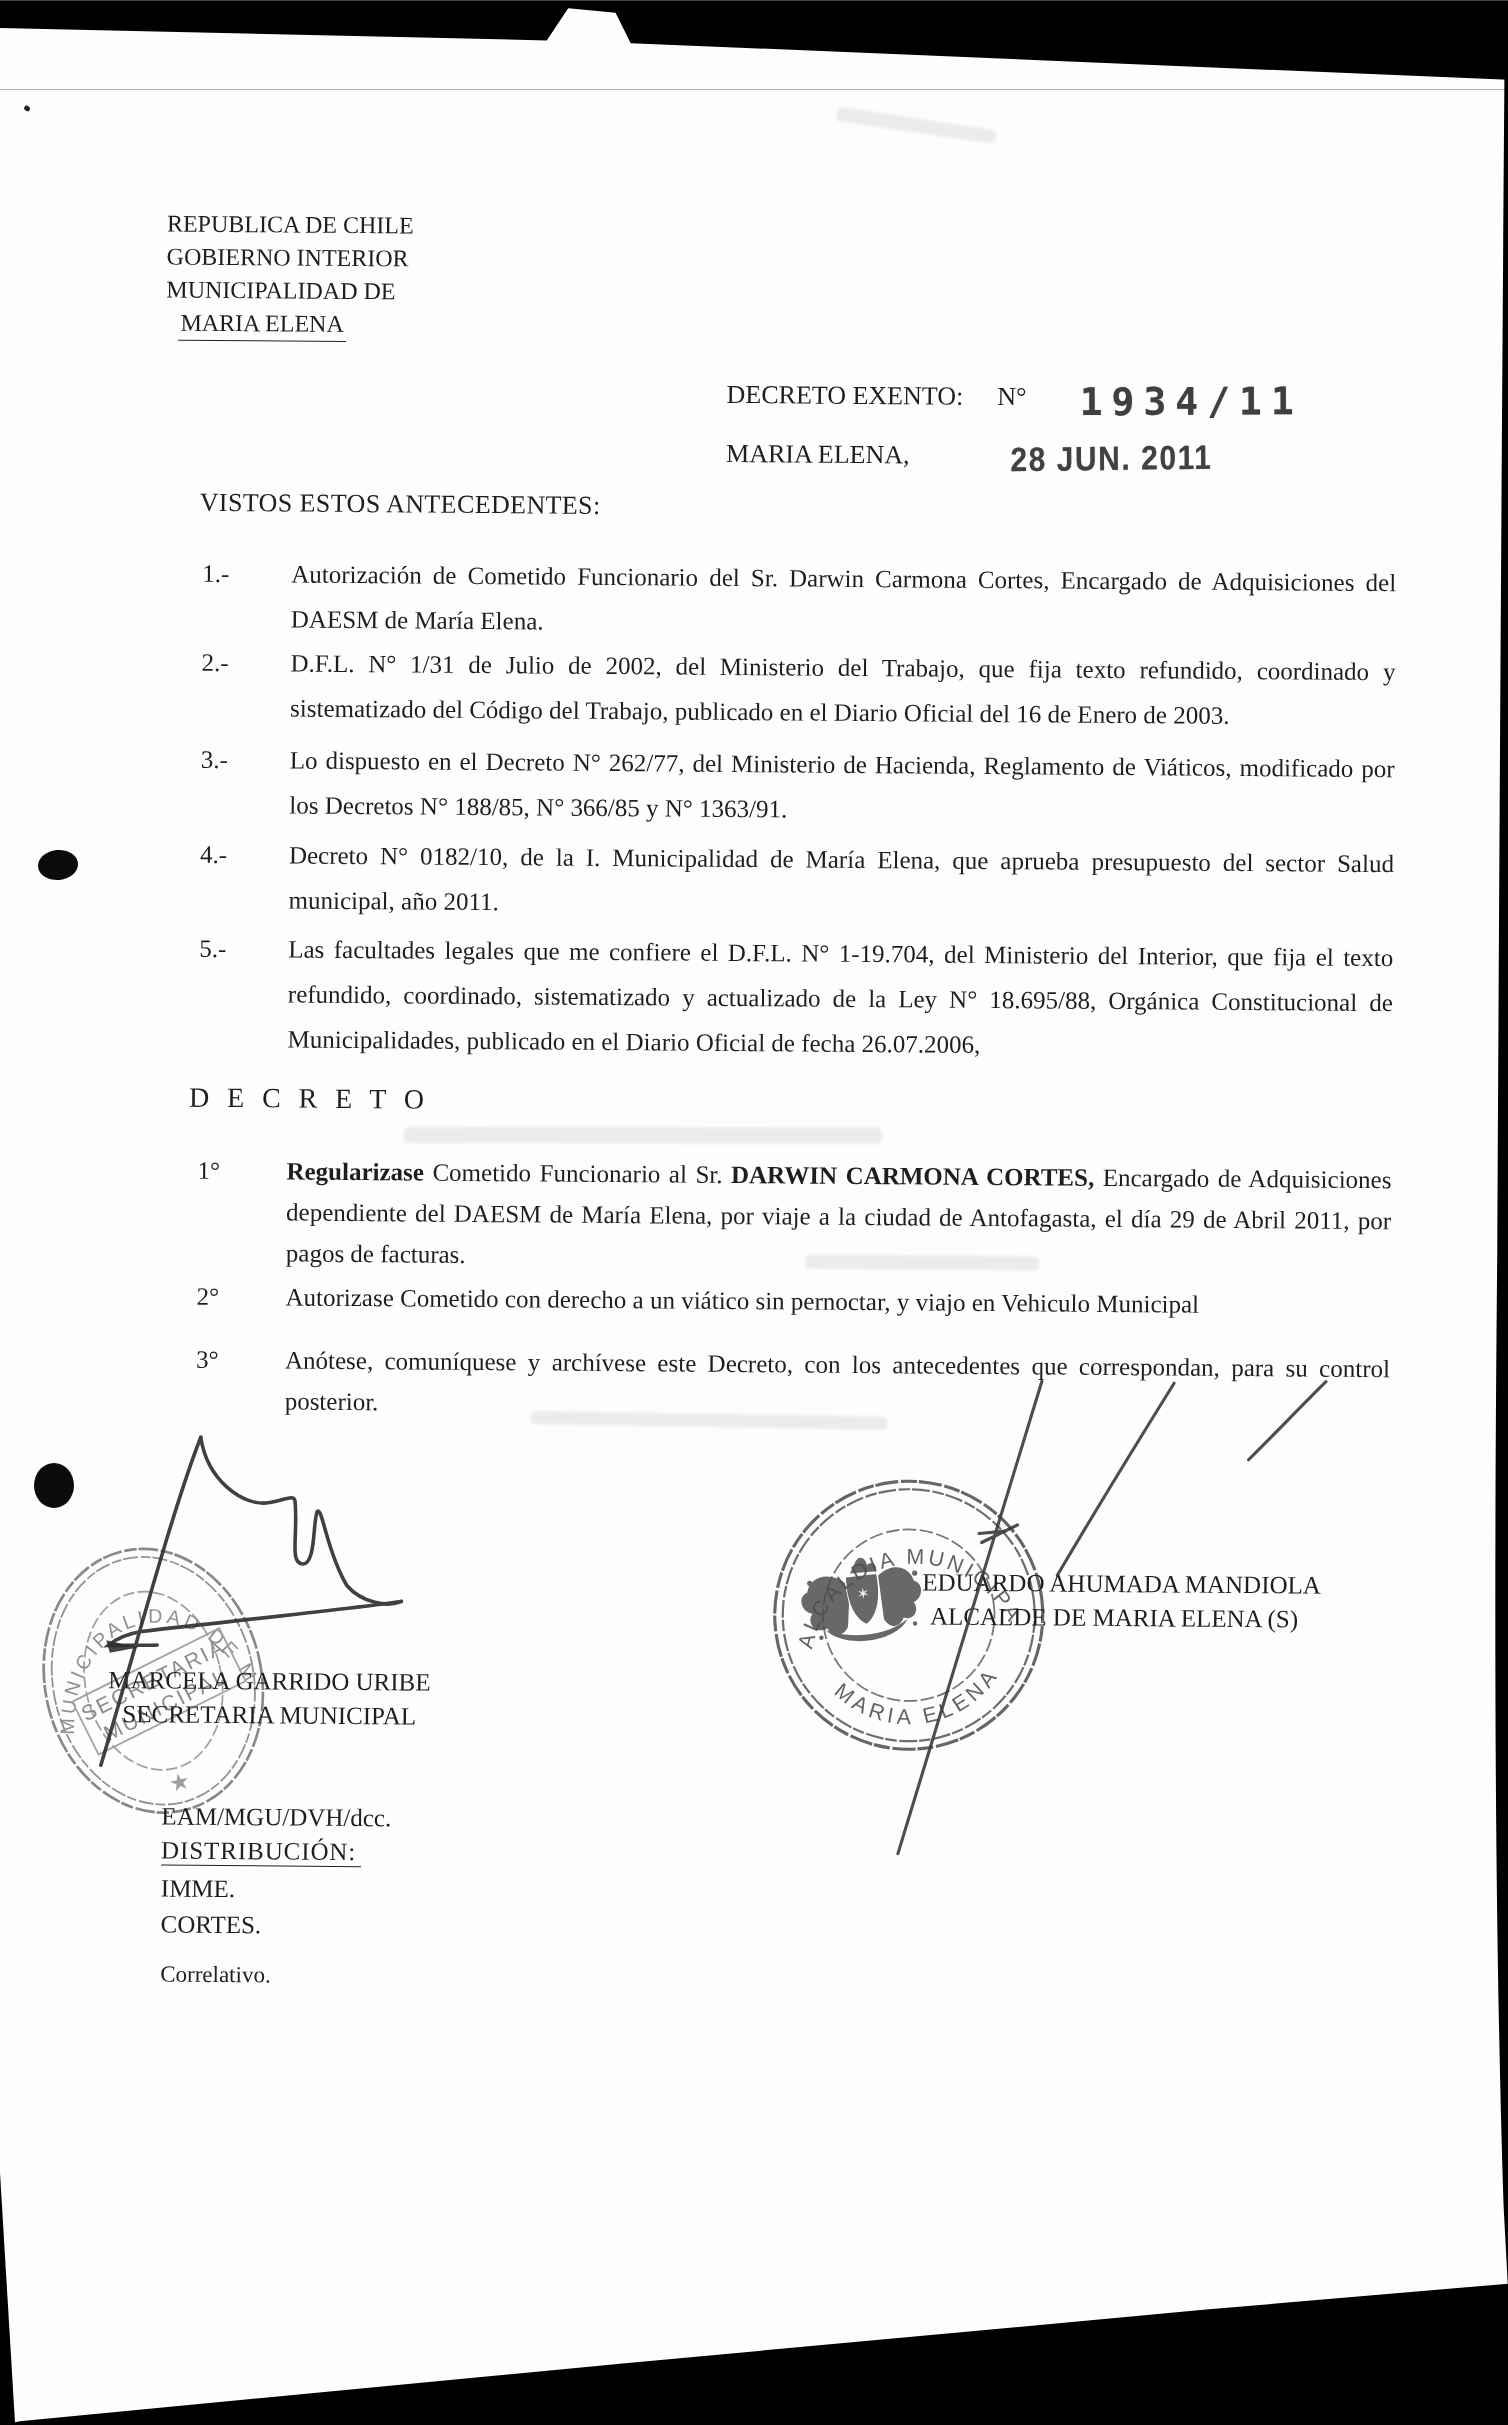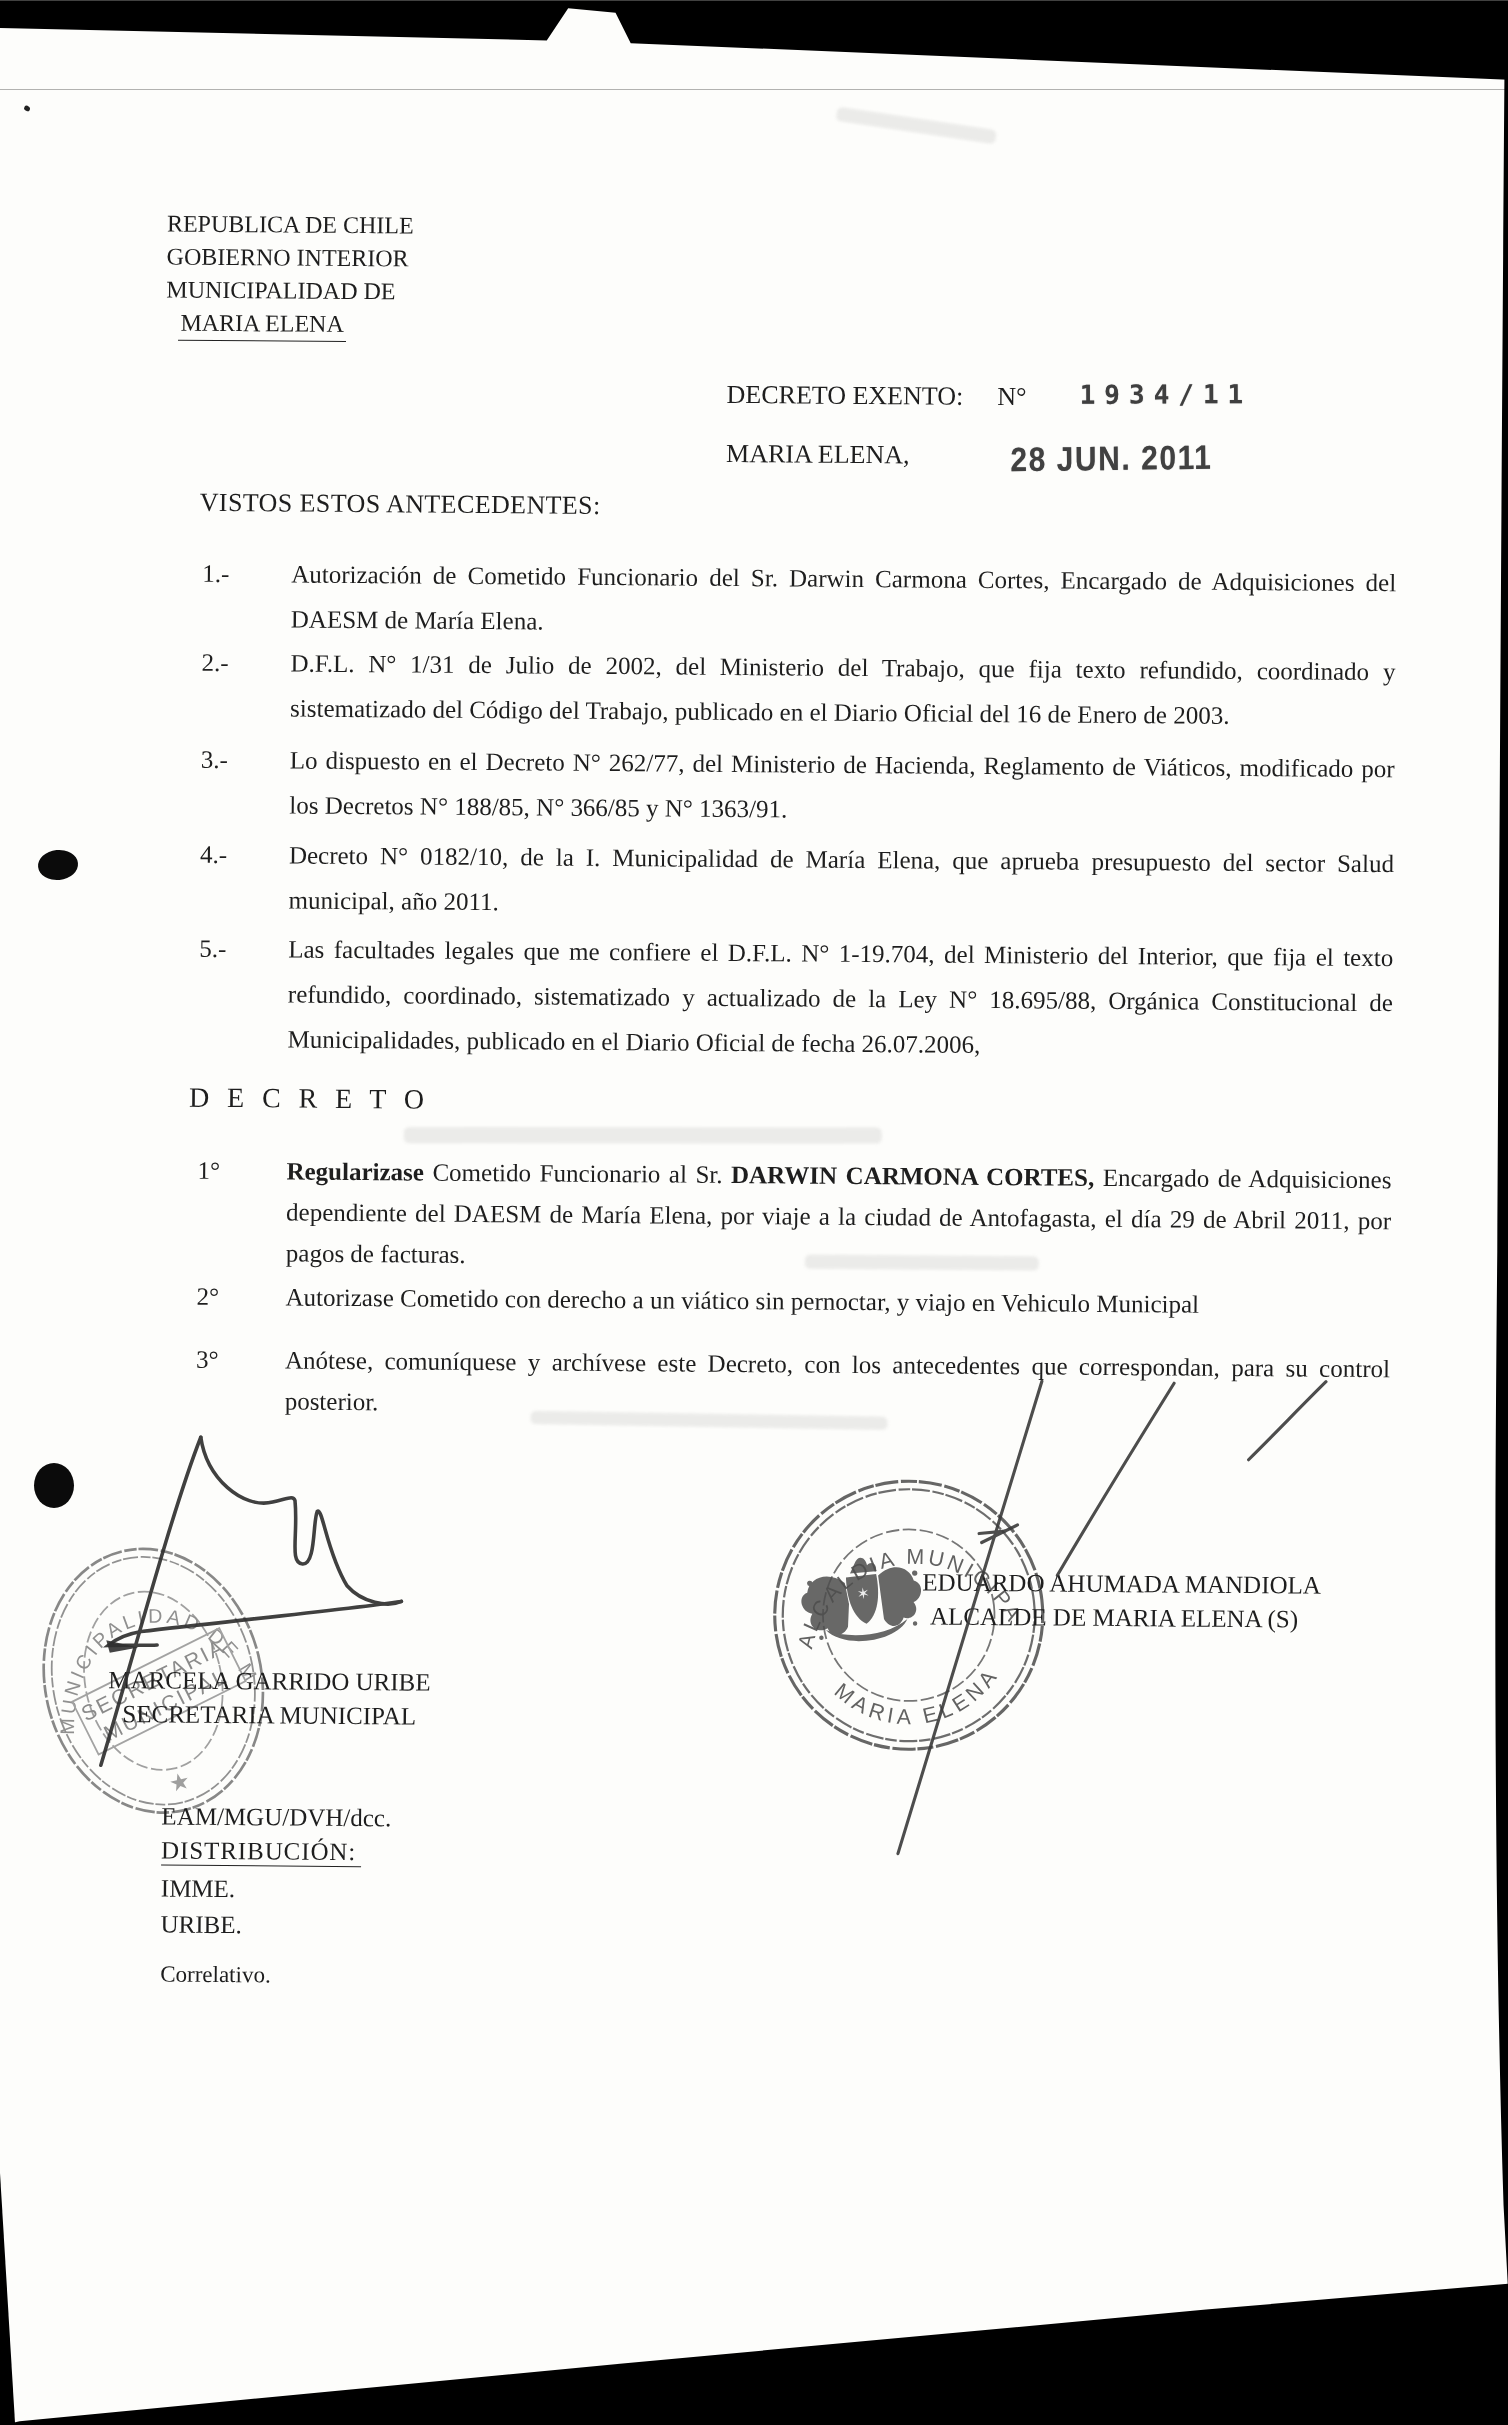--- a/index.html
+++ b/index.html
@@ -6,21 +6,21 @@
   .scan{position:relative;width:1508px;height:2426px;background:#fdfdfb;overflow:hidden;
         font-family:"Liberation Serif", serif;color:#1e1e1e;}
   .doc{position:absolute;inset:0;transform:rotate(.45deg);transform-origin:40% 30%;}
   .abs{position:absolute;}
   .letterhead{left:163px;top:211px;font-size:24px;line-height:33px;text-align:center;width:192px;}
   .letterhead .lh-line{white-space:nowrap;}
   .lh-underline{display:inline-block;border-bottom:1.8px solid #222;padding:0 2.7px;}
   .decree-row{left:724px;top:379px;font-size:26px;white-space:nowrap;}
   .decree-no{margin-left:34px;}
   .stamp-number{left:1077px;top:375px;font-family:"DejaVu Sans Mono",monospace;font-weight:bold;
-                font-size:26px;letter-spacing:9px;color:#2b2b2b;opacity:.9;transform:rotate(-.7deg);
+                font-size:38px;letter-spacing:9px;color:#2b2b2b;opacity:.9;transform:rotate(-.7deg);
                 text-shadow:0 0 0.9px rgba(40,40,40,.55);}
   .place-row{left:724px;top:438px;font-size:26px;}
   .stamp-date{left:1008px;top:437px;font-family:"Liberation Sans",sans-serif;font-weight:bold;
               font-size:34px;letter-spacing:1.8px;color:#2d2d2d;opacity:.9;
               transform:scaleX(.88) rotate(-1deg);transform-origin:left top;
               text-shadow:0 0 0.9px rgba(40,40,40,.5);white-space:nowrap;}
   .vistos{left:198px;top:491px;font-size:26px;letter-spacing:0.4px;}
   .ant,.res{left:201px;width:1194px;display:flex;font-size:25px;line-height:45px;}
   .res{line-height:41px;}
   .ant-num,.res-num{width:89px;flex-shrink:0;}
@@ -175,21 +175,21 @@
     <div class="abs sig-block txt" style="left:929px;top:1563px;width:384px;">
       <div>EDUARDO AHUMADA MANDIOLA</div>
       <div>ALCALDE DE MARIA ELENA (S)</div>
     </div>
 
     <div class="abs footer-line txt" style="top:1806px;">EAM/MGU/DVH/dcc.</div>
     <div class="abs footer-line txt" style="top:1840px;">
       <span class="dist-underline">DISTRIBUCIÓN:</span>
     </div>
     <div class="abs footer-line txt" style="top:1878px;">IMME.</div>
-    <div class="abs footer-line txt" style="top:1914px;">URIBE.</div>
+    <div class="abs footer-line txt" style="top:1914px;">CORTES.</div>
     <div class="abs footer-line correlativo txt" style="top:1949px;margin-top:16px;">Correlativo.</div>
 
   </div>
 
   <div class="punch-dot" style="left:38px;top:850px;width:40px;height:29.5px;transform:rotate(-6deg);"></div>
   <div class="punch-dot" style="left:34px;top:1463px;width:40px;height:45px;"></div>
   <div class="speck" style="left:45px;top:77px;width:5.4px;height:7.1px;"></div>
   <div class="speck" style="left:24px;top:106px;width:6.3px;height:5.4px;transform:rotate(30deg);border-radius:40% 60% 50% 50%;"></div>
 
   <svg class="edges-svg" width="1508" height="2426" viewBox="0 0 1688 2715">

